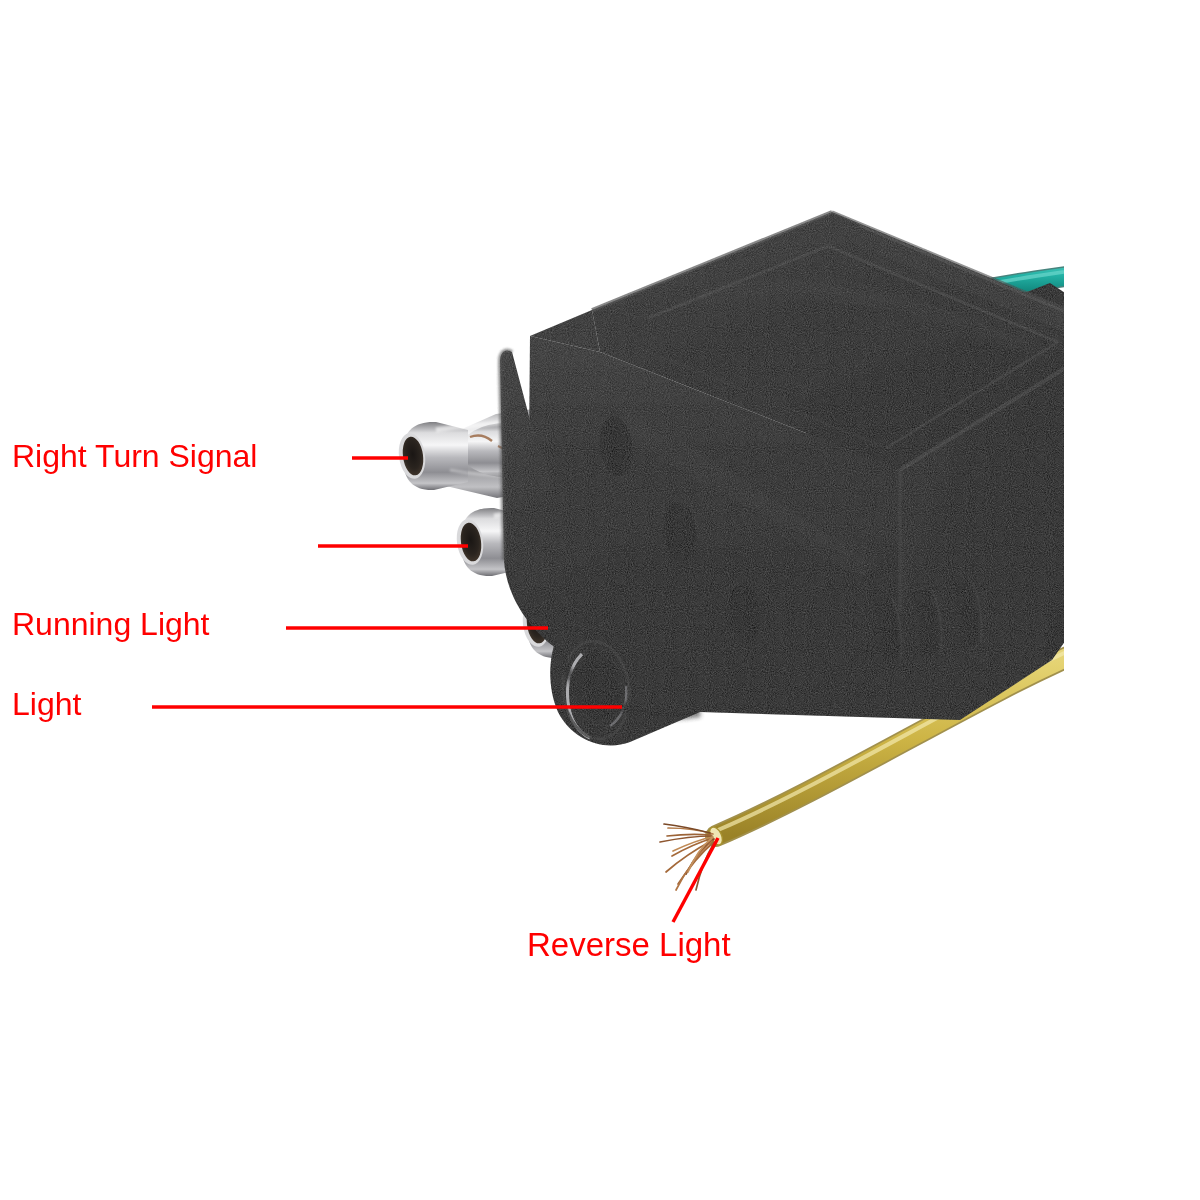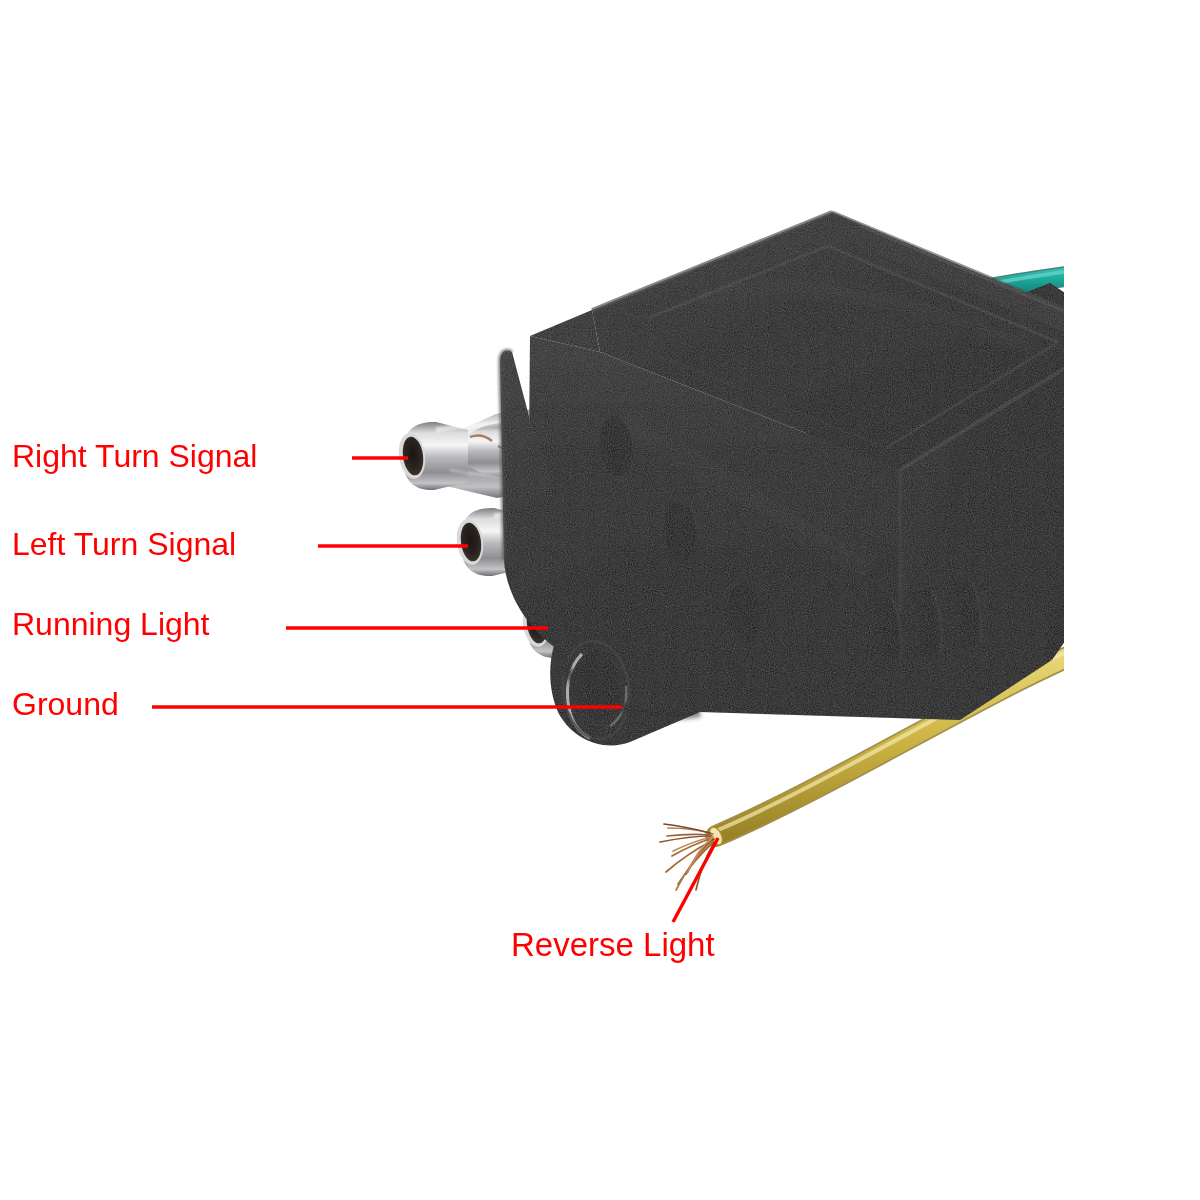--- a/index.html
+++ b/index.html
@@ -31,21 +31,21 @@
     font-size: 32px;
     font-weight: 400;
     line-height: 1;
     white-space: nowrap;
     letter-spacing: 0px;
   }
   #lbl-right  { left: 12px;  top: 440px; }
   #lbl-left   { left: 12px;  top: 528px; }
   #lbl-running{ left: 12px;  top: 608px; text-align: right; }
   #lbl-ground { left: 12px;  top: 688px; }
-  #lbl-reverse{ left: 511px; top: 928px; font-size: 33px; }
+  #lbl-reverse{ left: 527px; top: 928px; font-size: 33px; }
 </style>
 </head>
 <body>
 
 <div id="stage">
 
   <svg id="photo" viewBox="0 0 1200 1200" xmlns="http://www.w3.org/2000/svg">
     <defs>
 
       <linearGradient id="gTopFace" x1="0" y1="0" x2="0.6" y2="1">
@@ -326,21 +326,20 @@
       <line x1="352" y1="458" x2="408" y2="458"></line>
       <line x1="318" y1="546" x2="468" y2="546"></line>
       <line x1="286" y1="628" x2="548" y2="628"></line>
       <line x1="152" y1="707" x2="622" y2="707"></line>
       <line x1="673" y1="922" x2="718" y2="838"></line>
     </g>
   </svg>
 
   <div class="callout-label" id="lbl-right">Right Turn Signal</div>
 
-  <div class="callout-label" id="lbl-left">Left Turn Signal</div>
 
   <div class="callout-label" id="lbl-running">Running Light</div>
 
-  <div class="callout-label" id="lbl-ground">Ground</div>
+  <div class="callout-label" id="lbl-ground">Light</div>
 
   <div class="callout-label" id="lbl-reverse">Reverse Light</div>
 
 </div>
 
 </body></html>

